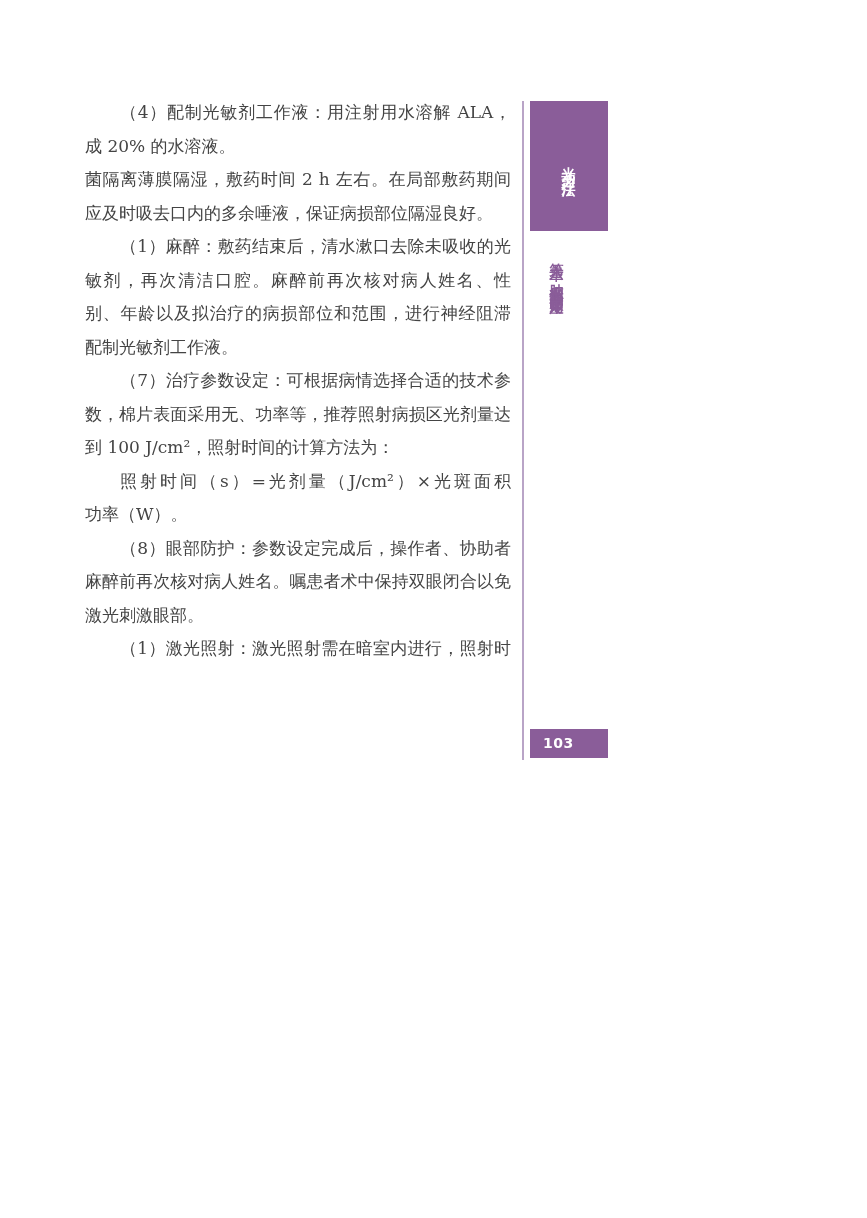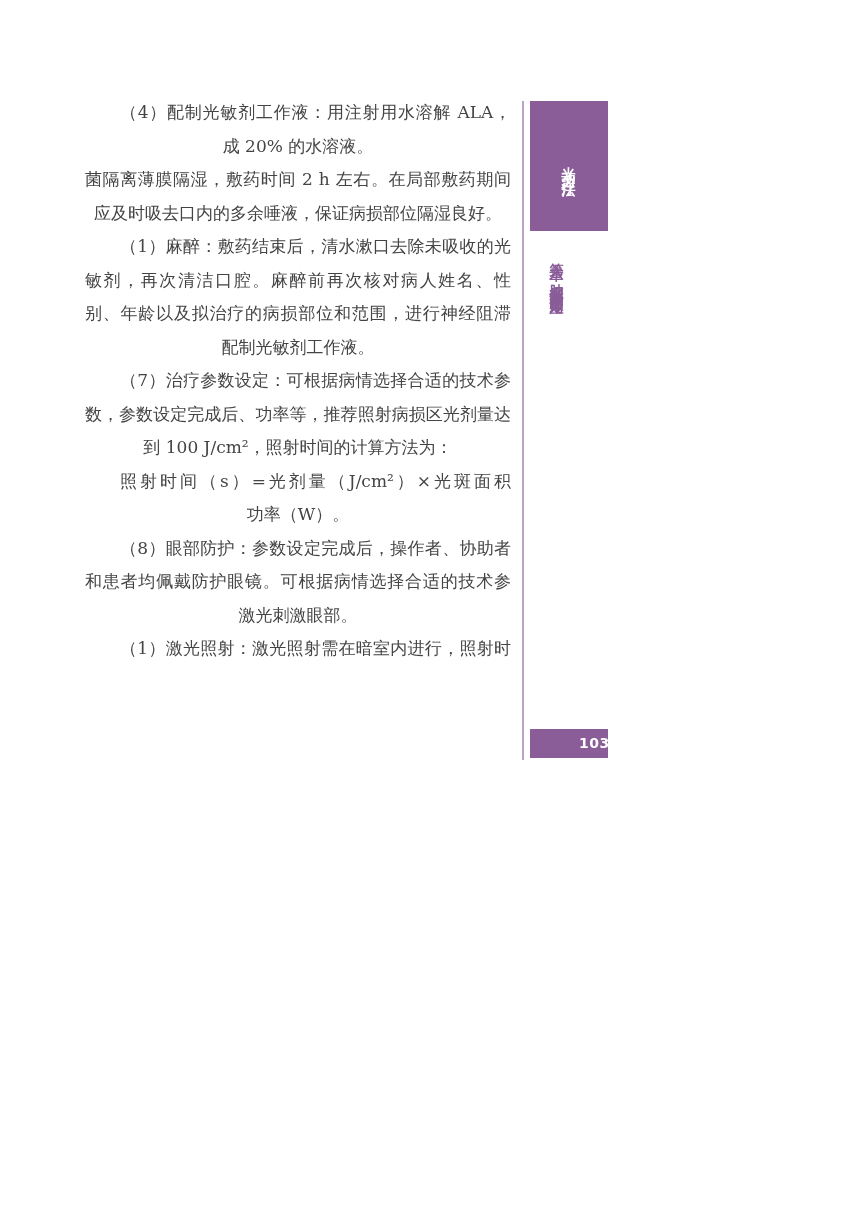--- a/index.html
+++ b/index.html
@@ -23,21 +23,21 @@
     top: 96px;
     width: 426px;
     color: #444444;
     font-size: 17px;
   }
   .line {
     height: 33.5px;
     line-height: 33.5px;
     overflow: hidden;
     white-space: nowrap;
-    text-align: center;
+    text-align: left;
   }
   .line.j {
     white-space: normal;
     text-align: justify;
     text-align-last: justify;
   }
   .line.indent {
     text-indent: 35px;
   }
 
@@ -96,44 +96,43 @@
   }
   .page-number-box .pagenum {
     display: block;
     padding-left: 13px;
     line-height: 29px;
     color: #ffffff;
     font-family: "DejaVu Sans", "Liberation Sans", sans-serif;
     font-weight: 600;
     font-size: 14px;
     letter-spacing: 0.5px;
-    margin-left: 36px;
   }
 </style>
 </head>
 <body>
 
 <div class="page">
 
   <div class="body-text">
     <div class="line j indent">（4）配制光敏剂工作液：用注射用水溶解 ALA，配</div>
     <div class="line">成 20% 的水溶液。</div>
     <div class="line j">菌隔离薄膜隔湿，敷药时间 2 h 左右。在局部敷药期间</div>
     <div class="line">应及时吸去口内的多余唾液，保证病损部位隔湿良好。</div>
     <div class="line j indent">（1）麻醉：敷药结束后，清水漱口去除未吸收的光</div>
     <div class="line j">敏剂，再次清洁口腔。麻醉前再次核对病人姓名、性</div>
     <div class="line j">别、年龄以及拟治疗的病损部位和范围，进行神经阻滞</div>
     <div class="line">配制光敏剂工作液。</div>
     <div class="line j indent">（7）治疗参数设定：可根据病情选择合适的技术参</div>
-    <div class="line j">数，参数设定完成后、功率等，推荐照射病损区光剂量达</div>
+    <div class="line j">数，棉片表面采用无、功率等，推荐照射病损区光剂量达</div>
     <div class="line">到 100 J/cm²，照射时间的计算方法为：</div>
     <div class="line j indent">照射时间（s）=光剂量（J/cm²）×光斑面积（cm²）/</div>
     <div class="line">功率（W）。</div>
     <div class="line j indent">（8）眼部防护：参数设定完成后，操作者、协助者</div>
-    <div class="line j">和患者均佩戴防护眼镜。可根据病情选择合适的技术参</div>
+    <div class="line j">麻醉前再次核对病人姓名。嘱患者术中保持双眼闭合以免</div>
     <div class="line">激光刺激眼部。</div>
     <div class="line j indent">（1）激光照射：激光照射需在暗室内进行，照射时</div>
   </div>
 
   <div class="side-rule"></div>
 
   <div class="section-tab">
     <span class="tab-label">光动力疗法</span>
   </div>
 

